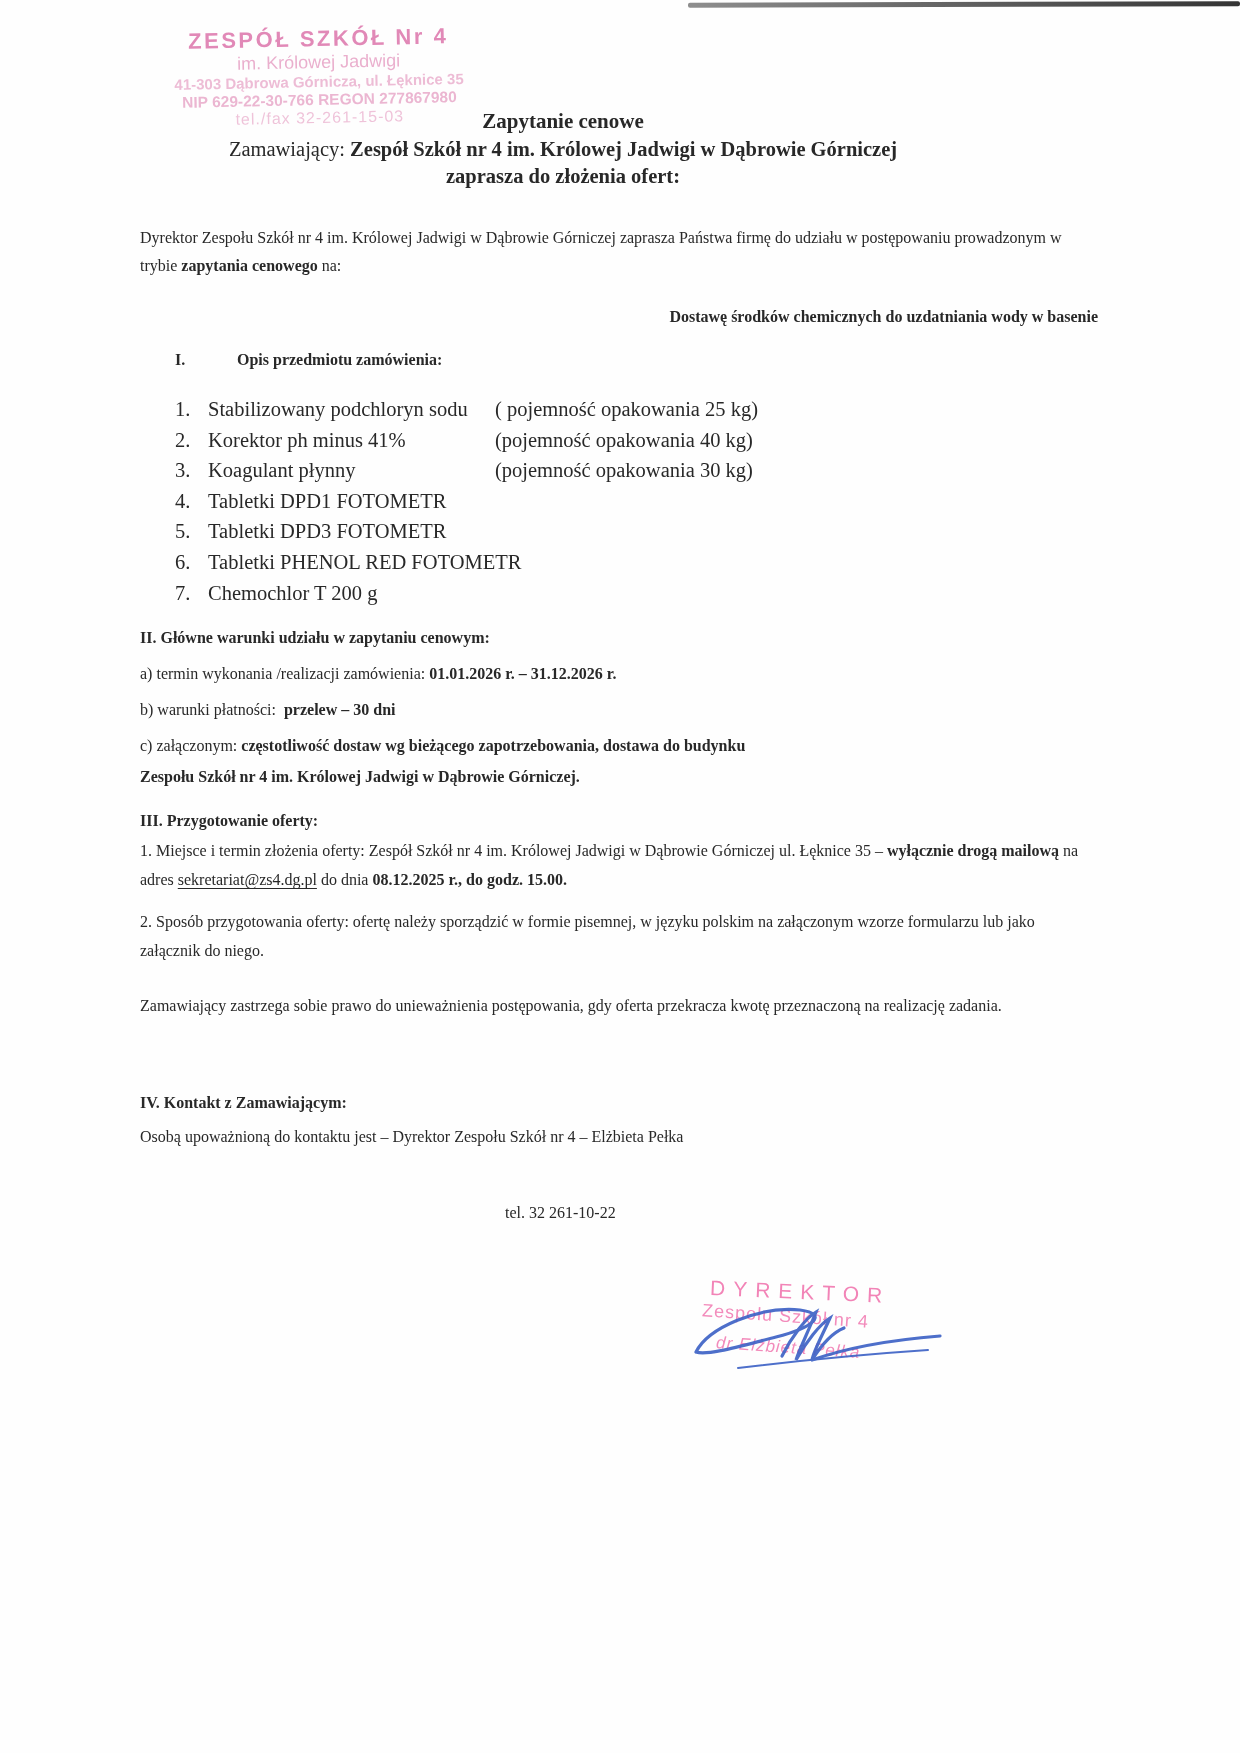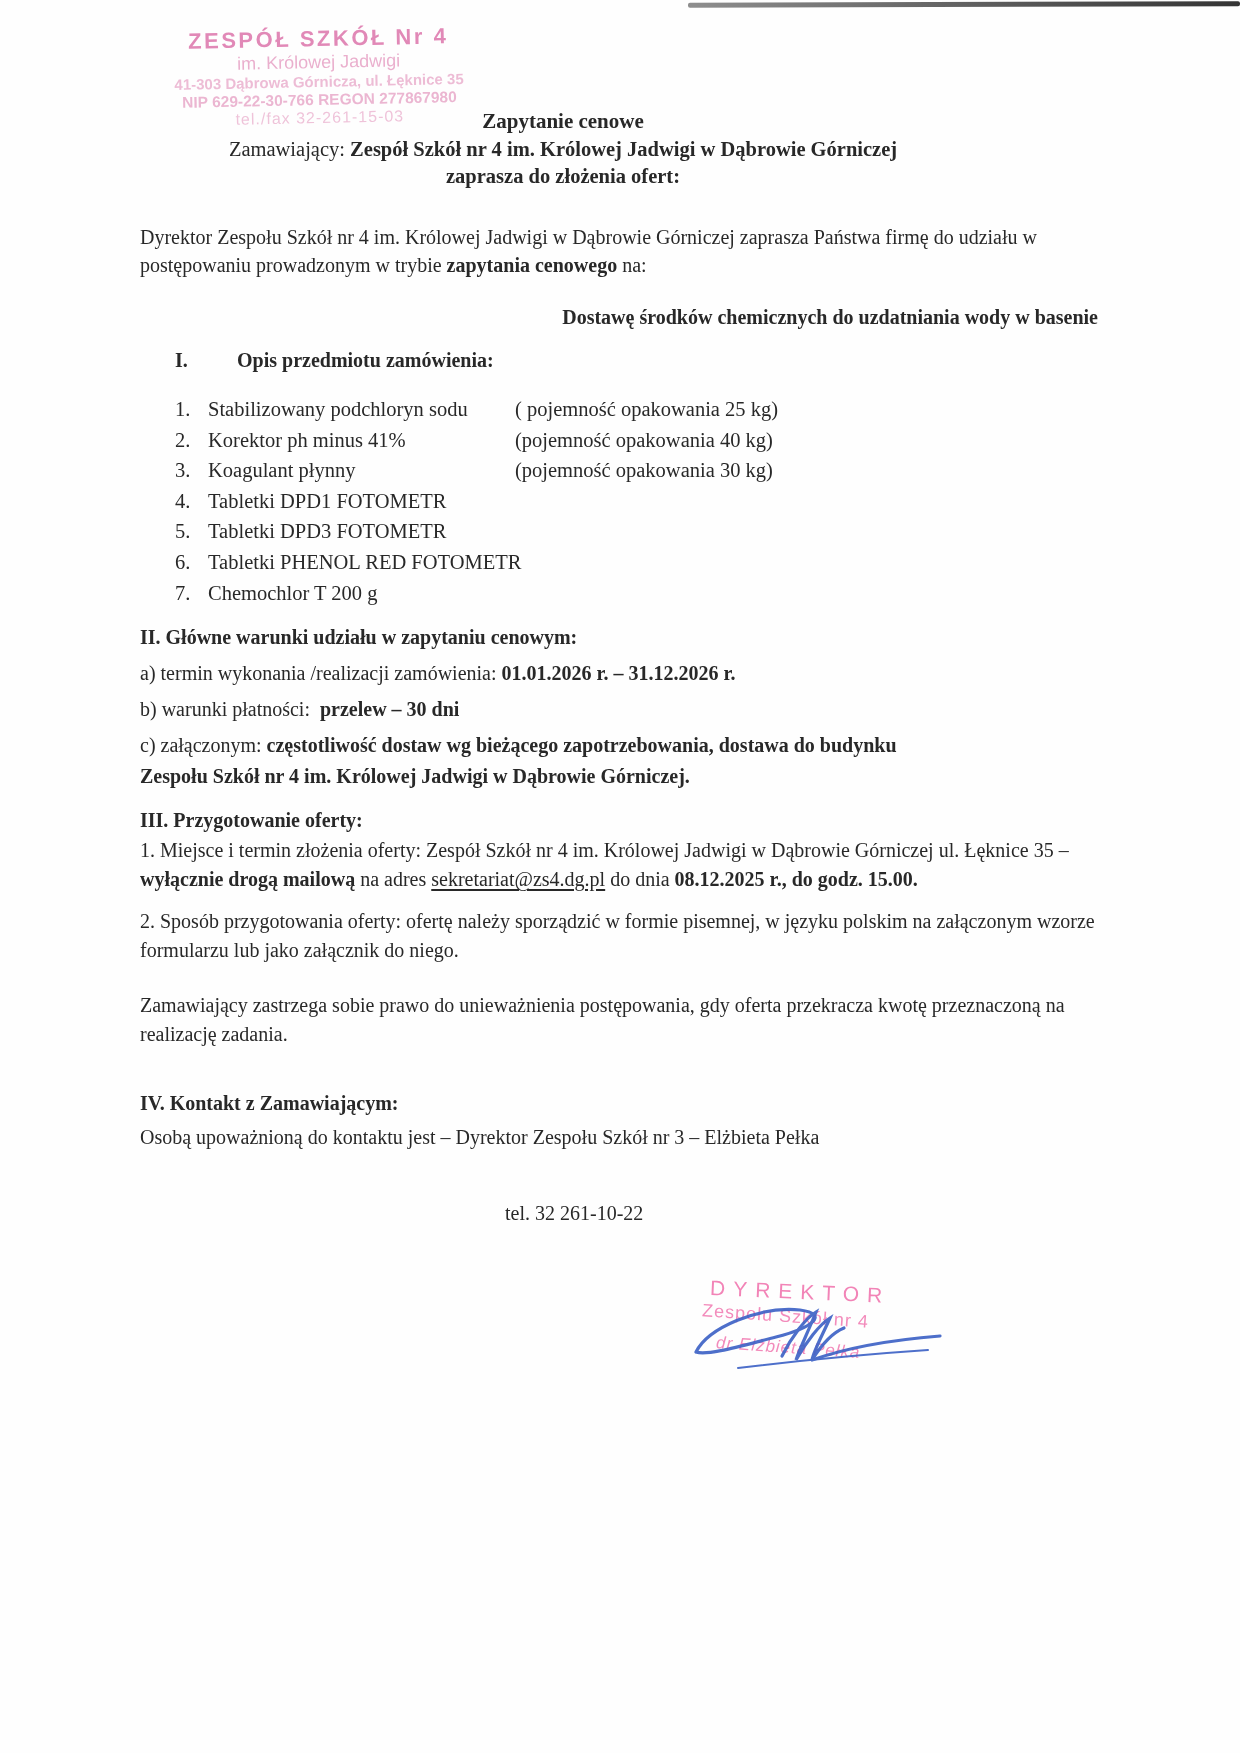--- a/index.html
+++ b/index.html
@@ -30,29 +30,29 @@
   .top-stamp .s3{font-size:15px;font-weight:bold;color:#dd7cae;opacity:.5;}
   .top-stamp .s4{font-size:15.5px;font-weight:bold;color:#dd7cae;opacity:.55;}
   .top-stamp .s5{font-size:16px;color:#dd7cae;opacity:.45;letter-spacing:1px;}
   
   .header{position:absolute;left:0;top:108px;width:1126px;text-align:center;line-height:27.5px;}
   .header .title{font-size:21px;font-weight:bold;}
   .header .orderer{font-size:20.5px;}
   .header .orderer b{font-size:20.5px;}
   .header .invite{font-size:20.5px;font-weight:bold;}
   
-  .blk{position:absolute;left:140px;width:958px;font-size:20px;line-height:28px;}
+  .blk{position:absolute;left:140px;width:958px;font-size:16px;line-height:28px;}
   b,.bold{font-weight:bold;}
   .subject{font-weight:bold;text-align:right;}
   .sec1-head{display:flex;font-weight:bold;}
   .sec1-head .numeral{width:62px;}
   .olist{position:absolute;left:175px;top:398px;width:900px;font-size:20.5px;}
   .olist .row{position:relative;height:30.6px;display:flex;}
   .olist .no{width:33px;}
-  .olist .note{position:absolute;left:340px;top:0;}
+  .olist .note{position:absolute;left:320px;top:0;}
   .s2-line{margin-bottom:5px;}
   .c-indent{}
   .email{text-decoration:underline;text-underline-offset:3px;}
   .phone-line{margin-left:365px;margin-top:46px;}
   
   .sig-zone{position:absolute;left:688px;top:1272px;width:300px;height:130px;}
   .sig-stamp{font-family:"Liberation Sans","DejaVu Sans",sans-serif;color:#f06fab;}
   .sig-title{position:absolute;left:22px;top:8px;font-size:21px;letter-spacing:8px;opacity:.85;transform:rotate(2.5deg);}
   .sig-org{position:absolute;left:14px;top:34px;font-size:18px;opacity:.8;transform:rotate(4deg);letter-spacing:1px;}
   .sig-person{position:absolute;left:28px;top:66px;font-size:17px;opacity:.8;transform:rotate(4deg);font-style:italic;letter-spacing:1px;}
@@ -153,21 +153,21 @@
       <span>na adres</span>
       <span class="email">sekretariat@zs4.dg.pl</span><span> do dnia</span>
       <b>08.12.2025  r., do godz. 15.00.</b>
     </div>
     <div style="margin-top:12px;">2. Sposób przygotowania oferty: ofertę należy sporządzić w formie pisemnej, w języku polskim na załączonym wzorze formularzu lub jako załącznik do niego.</div>
     <div style="margin-top:25px;">Zamawiający zastrzega sobie prawo do unieważnienia postępowania, gdy oferta przekracza kwotę  przeznaczoną na realizację zadania.</div>
   </div>
 
   <div class="blk" style="top:1088px;line-height:30px;">
     <div class="bold">IV. Kontakt z Zamawiającym:</div>
-    <div style="margin-top:4px;">Osobą upoważnioną do kontaktu jest – Dyrektor Zespołu Szkół nr 3 – Elżbieta Pełka</div>
+    <div style="margin-top:4px;">Osobą upoważnioną do kontaktu jest – Dyrektor Zespołu Szkół nr 4 – Elżbieta Pełka</div>
     <div class="phone-line">tel. 32 261-10-22</div>
   </div>
 
   <div class="sig-zone">
     <div class="sig-stamp">
       <div class="sig-title">DYREKTOR</div>
       <div class="sig-org">Zespołu Szkół nr 4</div>
       <div class="sig-person">dr Elżbieta Pełka</div>
     </div>
     <svg class="sig-svg" width="280" height="110" viewBox="0 0 280 110">

